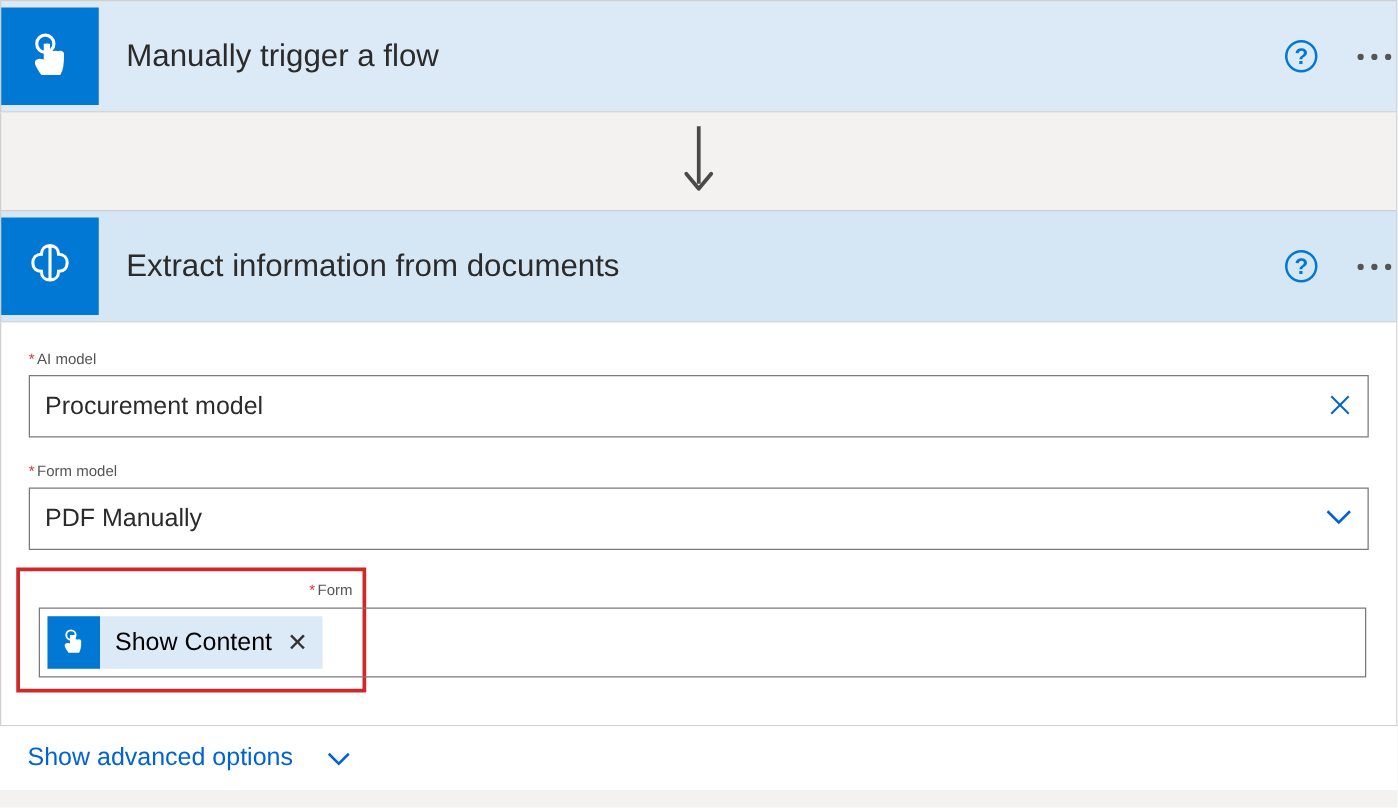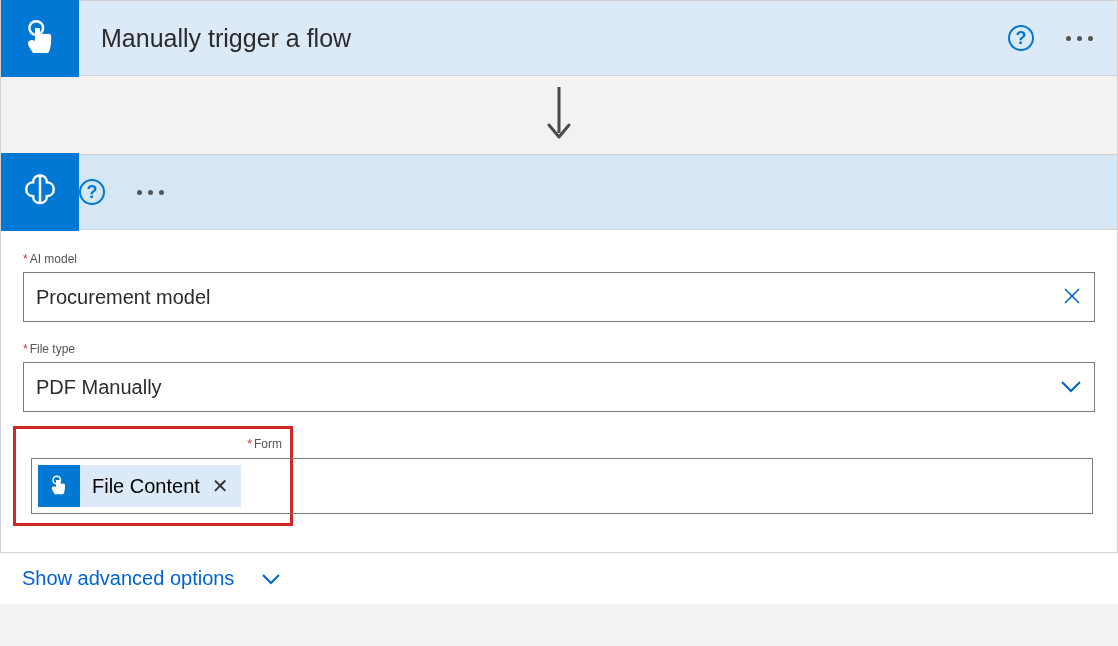--- a/index.html
+++ b/index.html
@@ -6,23 +6,23 @@
   body {
     font-family: "Segoe UI", -apple-system, BlinkMacSystemFont, sans-serif;
     background: #f3f2f1;
     width: 1118px;
     font-size: 15px;
   }
 
   .card-header {
     display: flex;
     align-items: center;
-    padding-right: 20px;
-    height: 76px;
+    height: 90px;
     border: 1px solid #d0d0d0;
+    justify-content: space-between;
   }
   .trigger-header { background: #dceaf7; }
   .action-header { background: #d5e6f5; }
   .icon-box {
     width: 78px;
     height: 78px;
     background: #0078d4;
     display: flex;
     align-items: center;
     justify-content: center;
@@ -167,20 +167,21 @@
     <polyline points="4,40 14,52 24,40" fill="none" stroke="#4a4a4a" stroke-width="3" stroke-linecap="round" stroke-linejoin="round"></polyline>
   </svg>
 </div>
 
 <div class="card-header action-header">
   <div class="icon-box">
     <svg width="44" height="44" viewBox="0 0 32 32" fill="none">
       <path d="M16 4 c-3 0 -5 2 -5 5 c-3 0 -5 2 -5 5 s2 5 5 5 c0 3 2 5 5 5 M16 4 c3 0 5 2 5 5 c3 0 5 2 5 5 s-2 5 -5 5 c0 3 -2 5 -5 5 M16 4 v20" stroke="#fff" stroke-width="1.8"></path>
     </svg>
   </div>
+  <div class="card-title">Extract information from documents</div>
   <div class="card-actions">
     <div class="help-circle">?</div>
     <div class="ellipsis">
         <span></span>
         <span></span>
         <span></span>
       </div>
   </div>
 </div>
 
@@ -193,21 +194,21 @@
       <span class="clear-x">
         <svg width="20" height="20" viewBox="0 0 20 20">
             <line x1="3" y1="3" x2="17" y2="17" stroke="#0062d4" stroke-width="1.6"></line>
             <line x1="17" y1="3" x2="3" y2="17" stroke="#0062d4" stroke-width="1.6"></line>
           </svg>
       </span>
     </div>
   </div>
 
   <div class="field">
-    <div class="field-label"><span class="req">*</span><span>File type</span></div>
+    <div class="field-label"><span class="req">*</span><span>Form model</span></div>
     <div class="field-input">
       <span>PDF Manually</span>
       <span class="chevron-down">
         <svg width="22" height="14" viewBox="0 0 22 14">
             <polyline points="2,2 11,11 20,2" fill="none" stroke="#0062d4" stroke-width="2"></polyline>
           </svg>
       </span>
     </div>
   </div>
 
@@ -217,21 +218,21 @@
       <div style="height:56px;"></div>
     </div>
     <div class="form-token-row" style="position:absolute; top:32px; left:0;">
       <div class="token">
         <div class="token-icon">
           <svg width="24" height="24" viewBox="0 0 32 32" fill="none">
             <circle cx="13" cy="8" r="5" stroke="#fff" stroke-width="2"></circle>
             <path d="M13 8 v11 c0 0 -3 -2 -5 -1 c-2 1 1 5 3 8 h10 c2 -3 2 -7 2 -11 c0 -2 -3 -2 -3 0 c0 -2 -3 -2 -3 0 v-7" stroke="#fff" stroke-width="2" fill="#fff"></path>
           </svg>
         </div>
-        <span>File Content</span>
+        <span>Show Content</span>
         <span class="token-x">✕</span>
       </div>
     </div>
   </div>
 
 </div>
 
 <div class="advanced-link">
   <span>Show advanced options</span>
   <svg width="20" height="12" viewBox="0 0 20 12">

